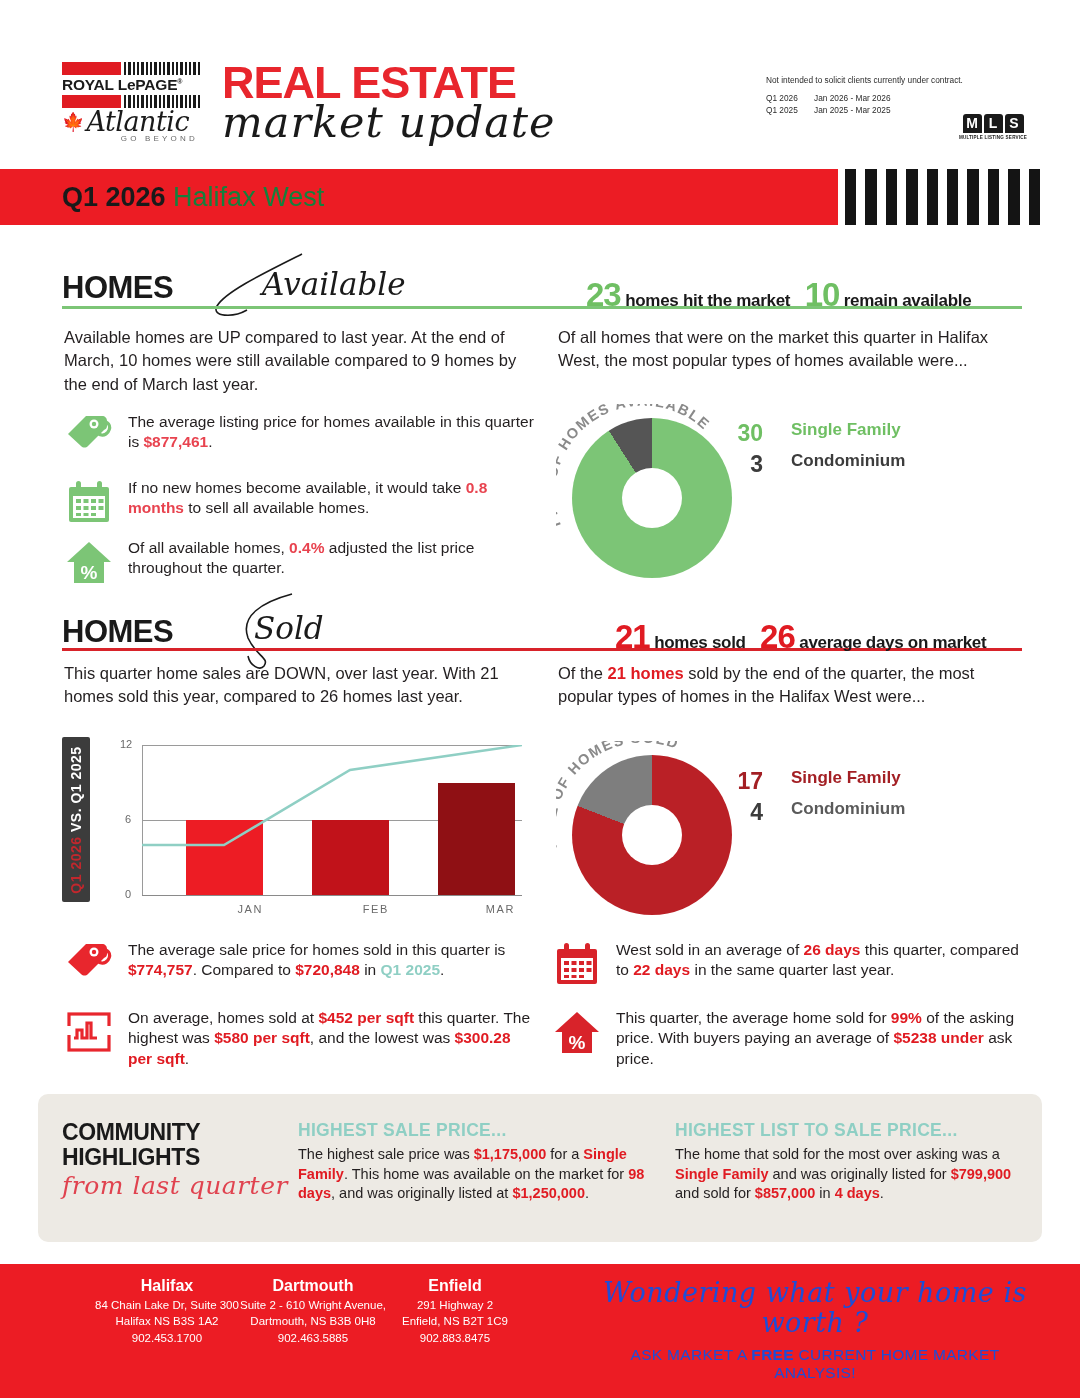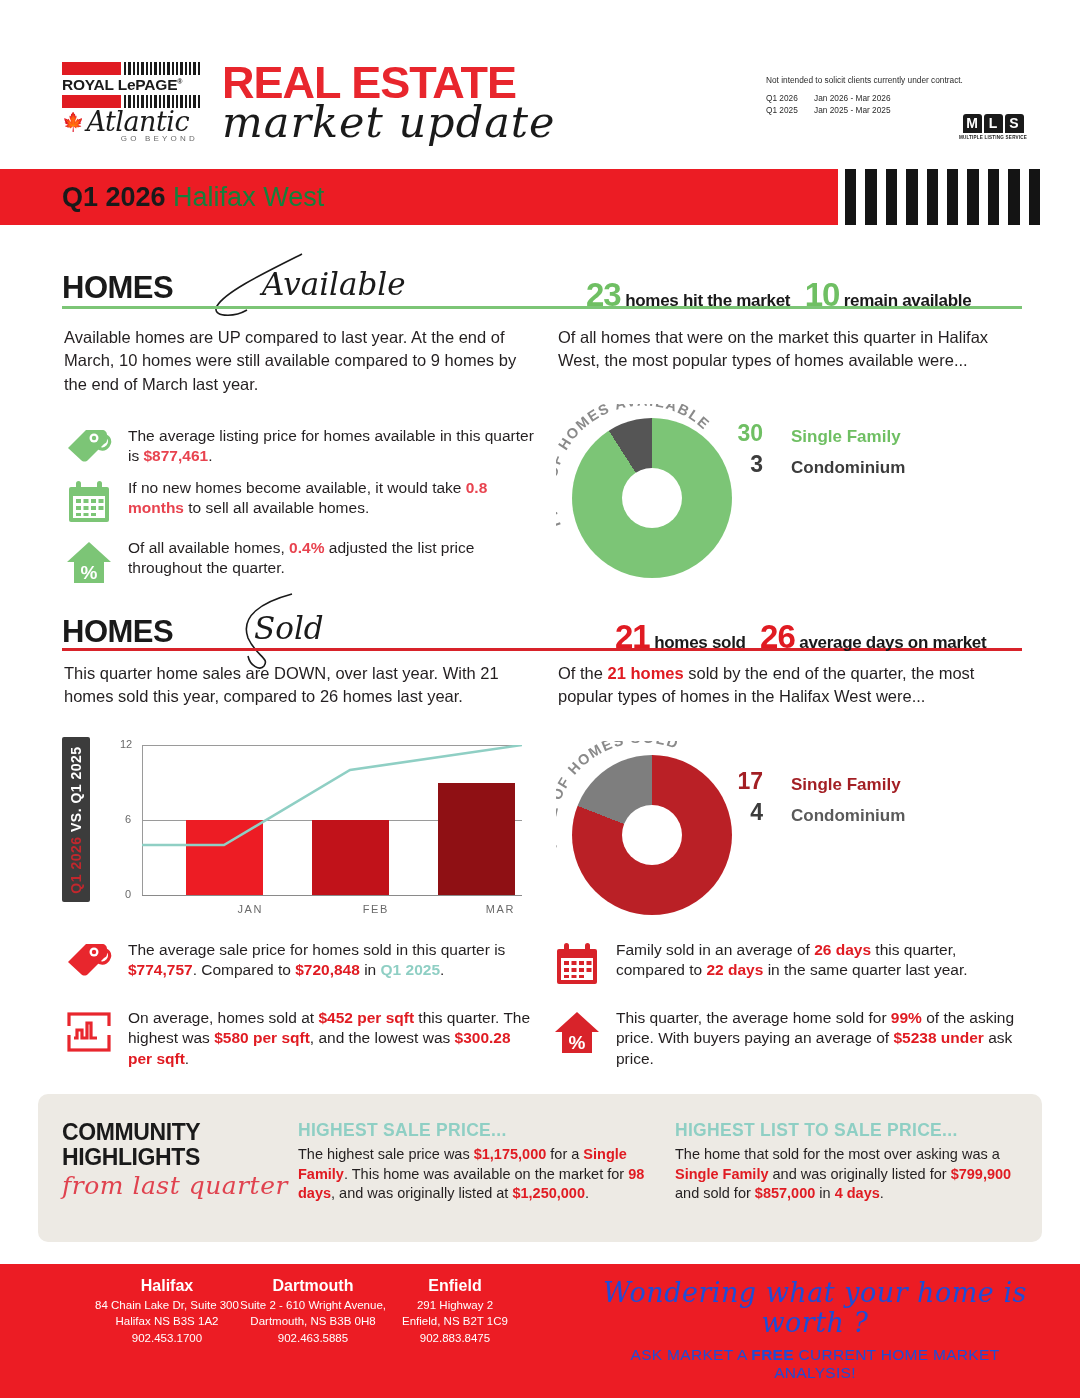--- a/index.html
+++ b/index.html
@@ -75,21 +75,21 @@
   .hl-r{color:#e01b22;font-weight:bold;}
   .hl-t{color:#8fcfc4;font-weight:bold;}
 
   
   .donut-wrap{position:absolute;}
   .donut{width:160px;height:160px;border-radius:50%;position:relative;}
   .donut .hole{position:absolute;left:50px;top:50px;width:60px;height:60px;background:#fff;border-radius:50%;}
   .arc-label{position:absolute;width:190px;height:190px;left:-16px;top:-14px;pointer-events:none;}
   .arc-label text{font-size:14.5px;font-weight:bold;fill:#8a8a8a;letter-spacing:1.6px;font-family:"Liberation Sans",sans-serif;}
   .legend{position:absolute;}
-  .legend-row{display:flex;align-items:flex-end;margin-bottom:4px;}
+  .legend-row{display:flex;align-items:flex-start;margin-bottom:4px;}
   .legend-num{width:58px;text-align:right;font-weight:bold;font-size:23px;padding-right:28px;}
   .legend-lbl{font-weight:bold;font-size:17px;}
 
   
   .chart-box{position:absolute;left:62px;top:737px;width:470px;height:185px;}
   .vtab{position:absolute;left:0;top:0;width:28px;height:165px;background:#3c3c3c;border-radius:2px;}
   .vtab .vtxt{position:absolute;left:50%;top:50%;transform:translate(-50%,-50%) rotate(-90deg);white-space:nowrap;font-weight:bold;font-size:14px;letter-spacing:0.5px;}
   .vtab .v1{color:#c1272d;}
   .vtab .v2{color:#ffffff;}
   .plot{position:absolute;left:80px;top:8px;width:380px;height:150px;}
@@ -236,21 +236,21 @@
   <div class="stat-line" style="left:586px;top:276px;">
     <span class="stat-num green">23</span>
     <span class="stat-lbl">homes hit the market</span>
     <span class="stat-num green" style="margin-left:10px;">10</span>
     <span class="stat-lbl">remain available</span>
   </div>
 
   <div class="para" style="left:64px;top:326px;width:470px;">Available homes are UP compared to last year. At the end of March, 10 homes were still available compared to 9 homes by the end of March last year.</div>
   <div class="para" style="left:558px;top:326px;width:440px;">Of all homes that were on the market this quarter in Halifax West, the most popular types of homes available were...</div>
 
-  <div class="bullet" style="left:64px;top:426px;width:470px;">
+  <div class="bullet" style="left:64px;top:412px;width:470px;">
     <span class="ico">
       <svg width="50" height="48" viewBox="0 0 50 48">
           <path d="M4 22 L22 4 L38 4 C41 4 43 6 43 9 L43 14 C43 16 42 17 40 18 L40 18 L24 34 C22 36 19 36 17 34 L4 22 Z" fill="#7cc576"></path>
           <circle cx="30" cy="12" r="4.5" fill="#fff"></circle>
           <circle cx="30" cy="12" r="2.2" fill="#7cc576"></circle>
           <path d="M36 10 C44 8 48 14 44 20 C41 24 36 24 34 21" stroke="#7cc576" stroke-width="3.2" fill="none"></path>
         </svg>
     </span>
     <span class="btxt"><span>The average listing price for homes available in this quarter is </span><span class="hl-g">$877,461</span><span>.</span></span>
   </div>
@@ -426,21 +426,21 @@
             <rect x="19.5" y="28" width="5" height="4"></rect>
             <rect x="27" y="28" width="5" height="4"></rect>
             <rect x="34.5" y="28" width="5" height="4"></rect>
             <rect x="12" y="35" width="5" height="3"></rect>
             <rect x="19.5" y="35" width="5" height="3"></rect>
             <rect x="27" y="35" width="5" height="3"></rect>
           </g>
         </svg>
     </span>
     <span class="btxt">
-      <span>Family sold in an average of </span><span class="hl-r">26 days</span><span> this quarter, compared to </span><span class="hl-r">22 days</span><span> in the same quarter last year.</span>
+      <span>West sold in an average of </span><span class="hl-r">26 days</span><span> this quarter, compared to </span><span class="hl-r">22 days</span><span> in the same quarter last year.</span>
     </span>
   </div>
 
   <div class="bullet" style="left:552px;top:1008px;width:470px;">
     <span class="ico">
       <svg width="50" height="48" viewBox="0 0 50 48">
           <path d="M25 4 L47 24 L40 24 L40 45 L10 45 L10 24 L3 24 Z" fill="#d8232a"></path>
           <text x="25" y="41" font-size="19" font-weight="bold" fill="#fff" text-anchor="middle" font-family="Liberation Sans, sans-serif">%</text>
         </svg>
     </span>

